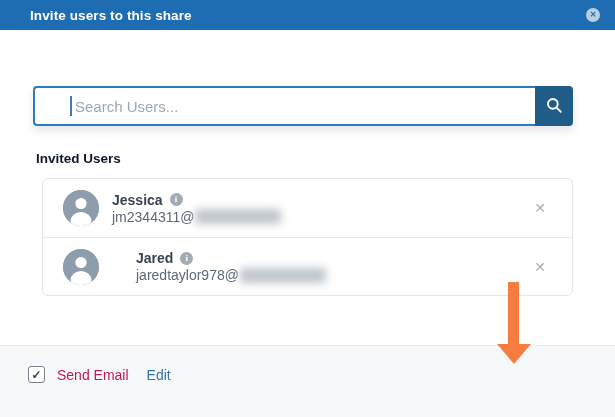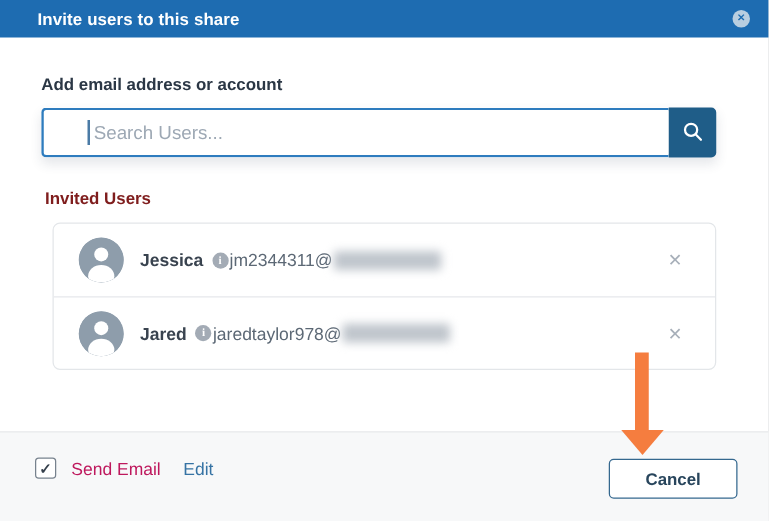--- a/index.html
+++ b/index.html
@@ -43,36 +43,36 @@
     background:#4a7ba6;
   }
   .search-btn {
     width:38px; height:40px; border:none; background:#1f5d88;
     border-radius:0 4px 4px 0; display:flex; align-items:center; justify-content:center;
     cursor:pointer;
   }
   
   .invited-heading {
     position:absolute; left:36px; top:151px;
-    font-size:13.5px; font-weight:bold; color:#7f1d1d;
+    font-size:13.5px; font-weight:bold; color:#0f172a;
   }
   .user-list {
     position:absolute; left:42px; top:178px; width:531px;
     background:#fff; border:1px solid #e3e6e9; border-radius:6px;
   }
   .user-row {
     height:58px; display:flex; align-items:center; padding:0 22px 0 20px;
   }
-  .user-row + .user-row { border-top:1px solid #e6e8eb; }
+  .user-row + .user-row { border-top:1px solid #e6e8eb;gap:24px; }
   .avatar {
     width:36px; height:36px; border-radius:50%; background:#8e9dab;
     overflow:hidden; flex:0 0 36px; position:relative;
   }
   .avatar svg { display:block; }
-  .user-text { margin-left:13px; display:flex; flex-direction:row; gap:1px; }
+  .user-text { margin-left:13px; display:flex; flex-direction:column; gap:1px; }
   .name-line { display:flex; align-items:center; gap:7px; }
   .user-name { font-size:14px; font-weight:bold; color:#39434f; }
   .info-icon {
     width:13px; height:13px; border-radius:50%; background:#a3abb5;
     color:#ffffff; font-size:9px; font-weight:bold; line-height:13px;
     text-align:center; font-family:"Liberation Serif", serif;
   }
   .email-line { font-size:14px; color:#5c6875; display:flex; align-items:center;justify-content:flex-end; }
   .redacted {
     display:inline-block; width:86px; height:15px; margin-left:1px;
@@ -130,21 +130,20 @@
 
 <div class="modal">
 
   <div class="modal-header">
     <div class="modal-title">Invite users to this share</div>
     <div class="close-btn">
       <span>✕</span>
     </div>
   </div>
 
-  <div class="field-label">Add email address or account</div>
 
   <div class="search-row">
     <input class="search-input" type="text" placeholder="Search Users..." style="">
     <div class="caret"></div>
     <button class="search-btn">
       <span>
         <svg width="18" height="18" viewBox="0 0 24 24" fill="none" stroke="#ffffff" stroke-width="2.4" stroke-linecap="round">
           <circle cx="10.5" cy="10.5" r="6.5"></circle>
           <line x1="15.8" y1="15.8" x2="21" y2="21"></line>
         </svg>
@@ -202,20 +201,19 @@
 
   <div class="modal-footer">
     <div class="footer-left">
       <div class="checkbox">
         <span>✓</span>
       </div>
       <span class="send-email-label">Send Email</span>
       <span class="edit-link">Edit</span>
     </div>
     <div class="footer-right">
-      <button class="btn btn-cancel">Cancel</button>
     </div>
   </div>
 
   <div class="arrow-shaft"></div>
   <div class="arrow-head"></div>
 
 </div>
 
 </body></html>

